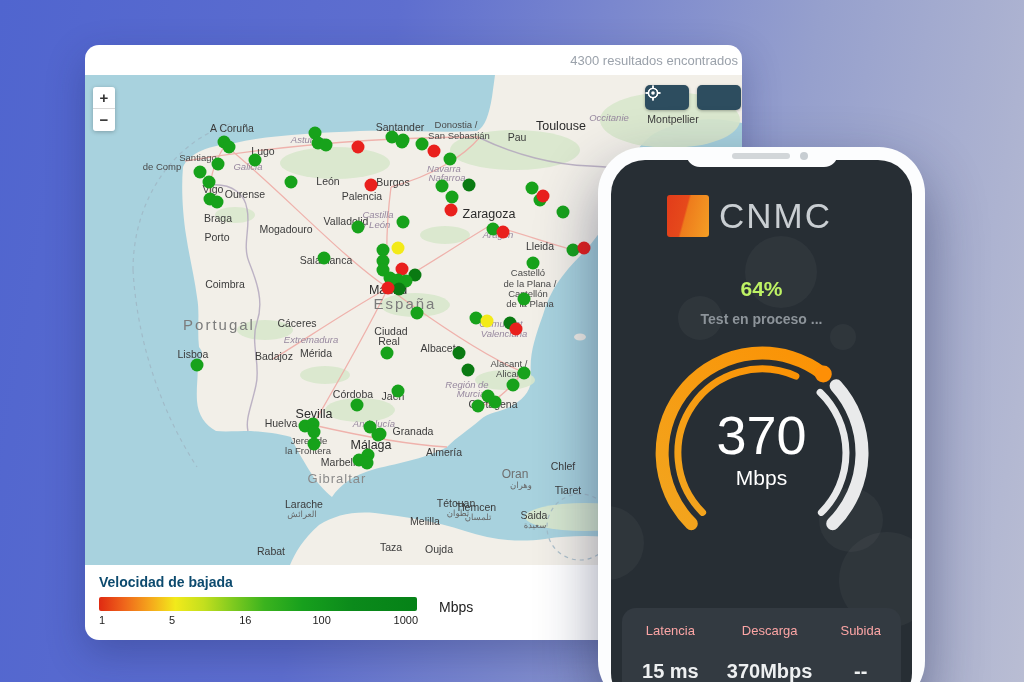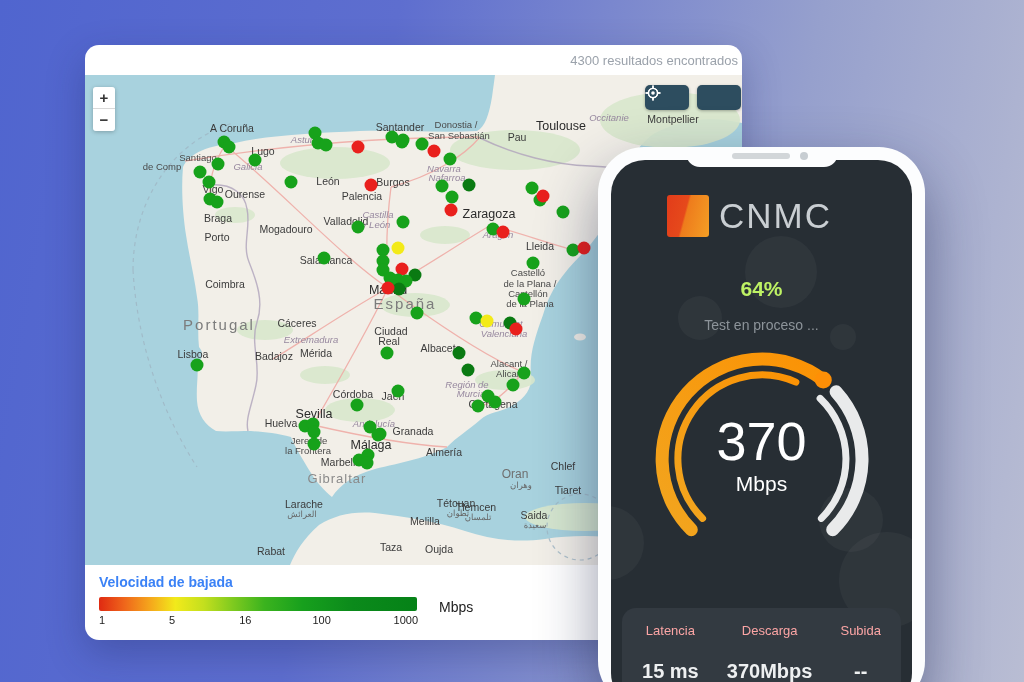--- a/index.html
+++ b/index.html
@@ -17,21 +17,21 @@
   .zoom-ctl { position:absolute; left:8px; top:12px; width:22px; box-shadow:0 1px 4px rgba(0,0,0,.25); border-radius:3px; overflow:hidden; }
   .zoom-btn { width:22px; height:22px; background:#fff; border:none; border-bottom:1px solid #d9d9d9;
     font-size:15px; font-weight:bold; color:#333; line-height:20px; text-align:center; cursor:pointer; display:block; }
   .zoom-btn:last-child { border-bottom:none; }
 
   .gps-buttons { position:absolute; left:560px; top:10px; display:flex; gap:8px; }
   .gps-btn { width:44px; height:25px; background:#2d4d5f; border:none; border-radius:5px;
     display:flex; align-items:center; justify-content:center; cursor:pointer; box-shadow:0 1px 3px rgba(0,0,0,.3); }
 
   .legend { padding:9px 14px 0 14px; }
-  .legend-title { font-size:14px; font-weight:bold; color:#3b82f6; margin-bottom:7px; }
+  .legend-title { font-size:14px; font-weight:bold; color:#0c4a6e; margin-bottom:7px; }
   .legend-row { display:flex; align-items:center; gap:22px; }
   .legend-bar-wrap { position:relative; width:318px; }
   .legend-bar { height:14px; border-radius:2px; }
   .legend-ticks { position:relative; height:16px; margin-top:3px; }
   .legend-tick { position:absolute; transform:translateX(-50%); font-size:11px; color:#222; }
   .legend-unit { font-size:14px; color:#222; margin-top:-14px; }
 
   .ml-city { font-size:10.5px; fill:#3b3b3b; }
   .ml-sm { font-size:9.5px; fill:#4a4a4a; }
   .ml-md { font-size:12.5px; fill:#2b2b2b; }
@@ -53,21 +53,21 @@
   .camera { position:absolute; left:114px; top:5px; width:8px; height:8px; border-radius:50%; background:#c7cdd2; }
   .bubble { position:absolute; border-radius:50%; background:rgba(255,255,255,.04); }
 
   .logo-row { position:relative; display:flex; align-items:center; margin:35px 0 0 16px; z-index:2;padding-left:40px; }
   .logo-mark { width:42px; height:42px; border-radius:3px;
     background:linear-gradient(105deg,#e23c1a 0%,#e6491b 42%,#ee7c1c 46%,#f49f25 100%); }
   .logo-text { margin-left:10px; font-size:35px; font-weight:300; color:#c9ced2; letter-spacing:2px; }
 
   .progress { text-align:center; margin-top:40px; position:relative; z-index:2; }
   .pct { font-size:21px; font-weight:bold; color:#bef264; }
-  .pct-label { font-size:14px; color:#8d949a; margin-top:16px; }
+  .pct-label { font-size:14px; color:#8d949a; margin-top:10px;font-weight:bold; }
 
   .gauge-wrap { position:relative; width:236px; height:236px; margin:8px auto 0; z-index:2; }
   .gauge-center { position:absolute; left:0; top:72px; width:100%; text-align:center; color:#fff; }
   .gauge-value { font-size:54px; font-weight:normal; line-height:1.05; }
   .gauge-unit { font-size:21px; margin-top:2px; }
 
   .net { text-align:center; margin-top:-8px; position:relative; z-index:2; }
   .net-type { font-size:13px; color:#858c92; }
   .net-ssid { font-size:20px; font-weight:bold; color:#f2f4f5; letter-spacing:.5px; margin-top:3px; }
 

